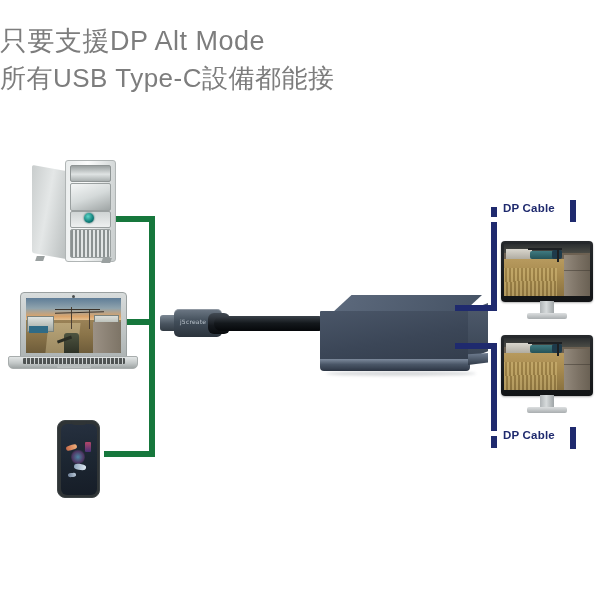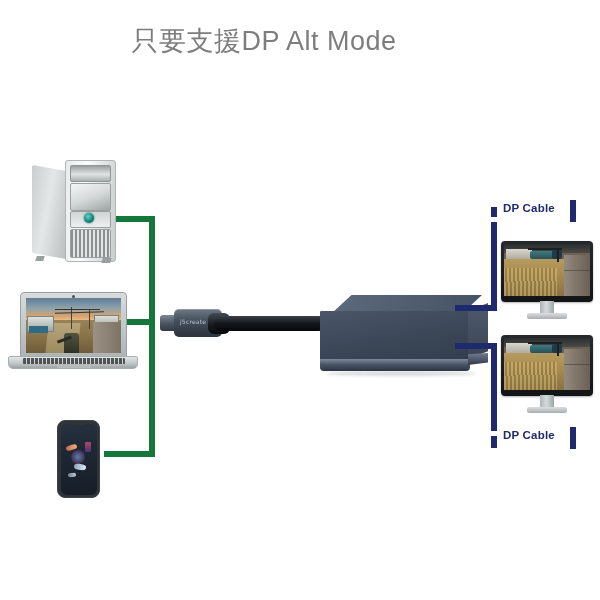--- a/index.html
+++ b/index.html
@@ -6,21 +6,21 @@
   body{
     width:600px;height:600px;overflow:hidden;background:#ffffff;
     font-family:"Liberation Sans","DejaVu Sans",sans-serif;
     position:relative;
   }
   #stage{position:absolute;inset:0;}
   .abs{position:absolute;}
 
   
   #headline{
-    left:0;top:22px;width:528px;text-align:center;
+    left:0;top:22px;width:528px;text-align:left;
     color:#7d7d7d;line-height:1.42;
     font-size:27px;font-weight:400;letter-spacing:.5px;
   }
   #headline .ln{display:block;}
   #headline .ln2{font-size:26px;}
 
   
   .grn{background:#16773c;}
   #grn-spine{left:149px;top:216px;width:6px;height:241px;}
   #grn-arm-top{left:104px;top:216px;width:51px;height:6px;}
@@ -242,20 +242,21 @@
   #mon-top{left:501px;top:241px;}
   #mon-bot{left:501px;top:335px;}
 </style>
 </head>
 <body>
 
 <div id="stage">
 
   <div id="headline" class="abs">
     <span class="ln ln1">只要支援DP Alt Mode</span>
+    <span class="ln ln2">所有USB Type-C設備都能接</span>
   </div>
 
   <div class="abs grn" id="grn-spine"></div>
   <div class="abs grn" id="grn-arm-top"></div>
   <div class="abs grn" id="grn-arm-mid"></div>
   <div class="abs grn" id="grn-arm-bot"></div>
 
   <div class="abs" id="tower">
     <div class="side"></div>
     <div class="front">

